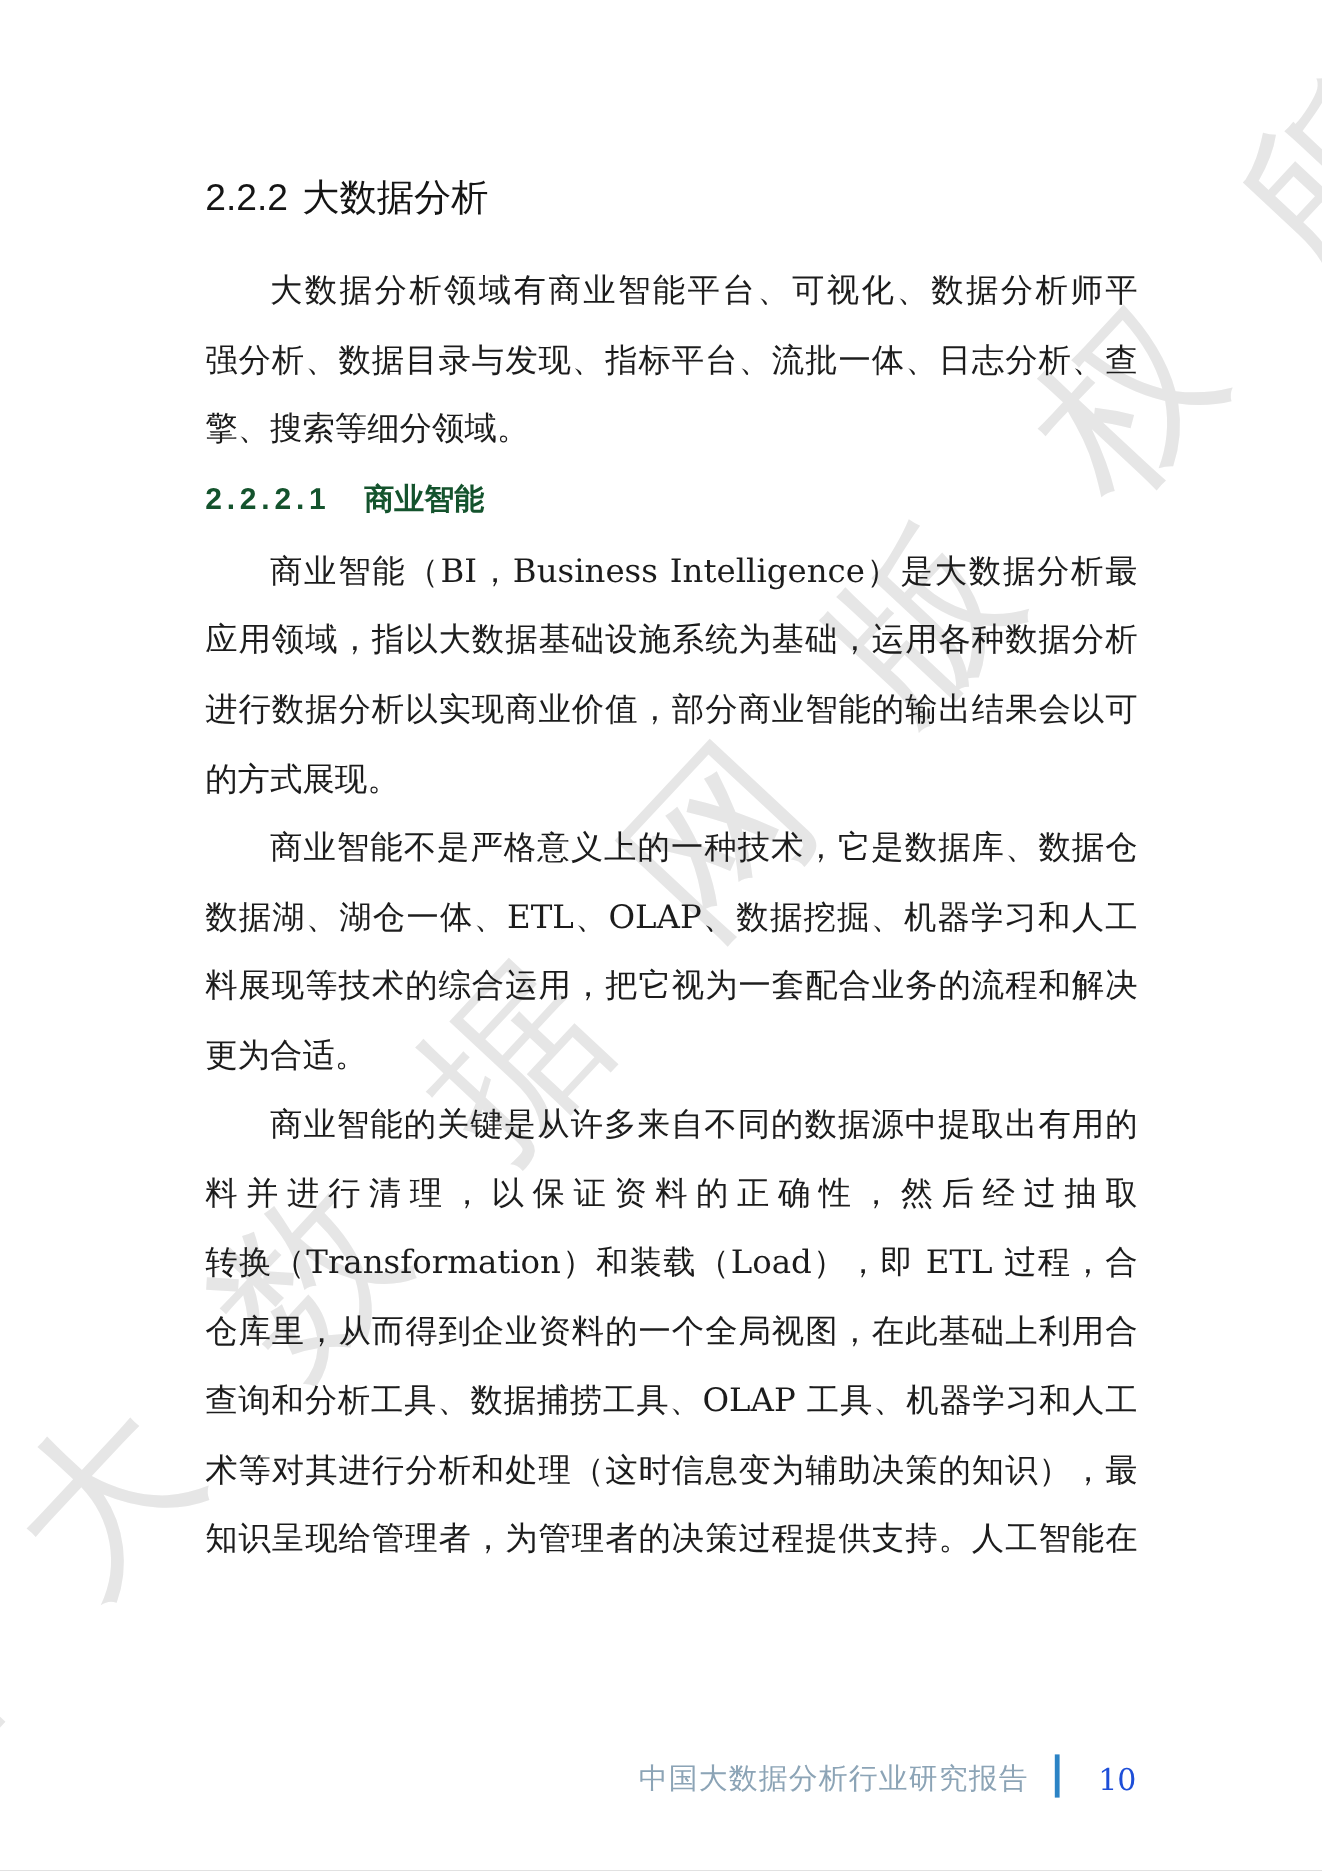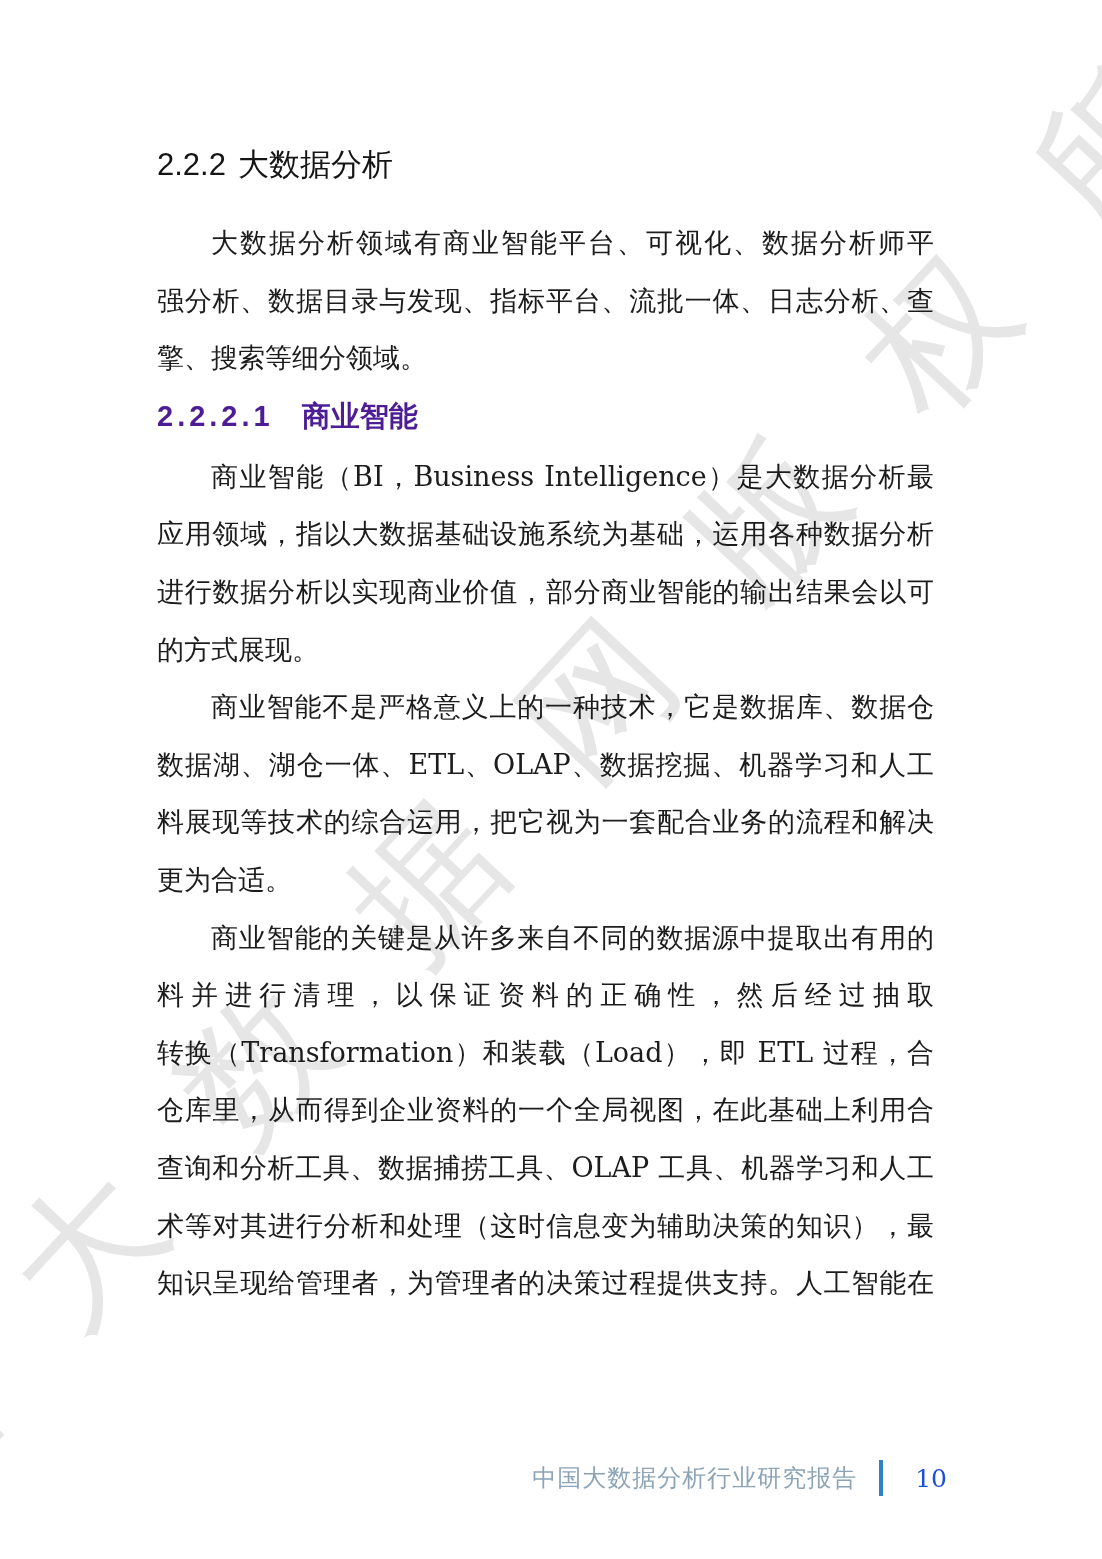--- a/index.html
+++ b/index.html
@@ -21,40 +21,40 @@
     letter-spacing:105px;
     color:#e6e6e6;
     transform:rotate(-47deg);
     transform-origin:center center;
     font-family:"DejaVu Serif",serif;
     user-select:none;
     pointer-events:none;
   }
   .content{
     position:absolute;
-    left:157px;top:0;
+    left:171px;top:0;
     width:777px;
     z-index:1;
   }
   .h2{
     margin:142px 0 0 0;
     font-family:"Liberation Sans",sans-serif;
     font-weight:500;
     font-size:31px;
     line-height:46px;
     color:#151515;
   }
   .h2 .num{margin-right:12px;}
   .h3{
     margin:9px 0 0 0;
     font-family:"Liberation Sans",sans-serif;
     font-weight:bold;
-    font-size:29px;
+    font-size:25px;
     line-height:40px;
-    color:#4c1d95;
+    color:#14532d;
   }
   .h3 .num{letter-spacing:4px;margin-right:28px;}
   .para{
     margin:0;
     font-size:27px;
     line-height:57.6px;
   }
   .para.p1{margin-top:26px;}
   .para.p2{margin-top:12px;}
   .line{
@@ -63,21 +63,21 @@
     overflow:hidden;
   }
   .line.j{text-align-last:justify;}
   .line.first{text-indent:54px;}
   .footer{
     position:absolute;
     top:1458px;
     right:155px;
     height:40px;
     display:flex;
-    align-items:center;
+    align-items:flex-end;
     z-index:1;
     font-family:"Liberation Sans",sans-serif;
   }
   .footer-title{
     color:#8ca4b6;
     font-size:24px;
     margin-right:22px;
     letter-spacing:1px;
   }
   .footer-divider{

